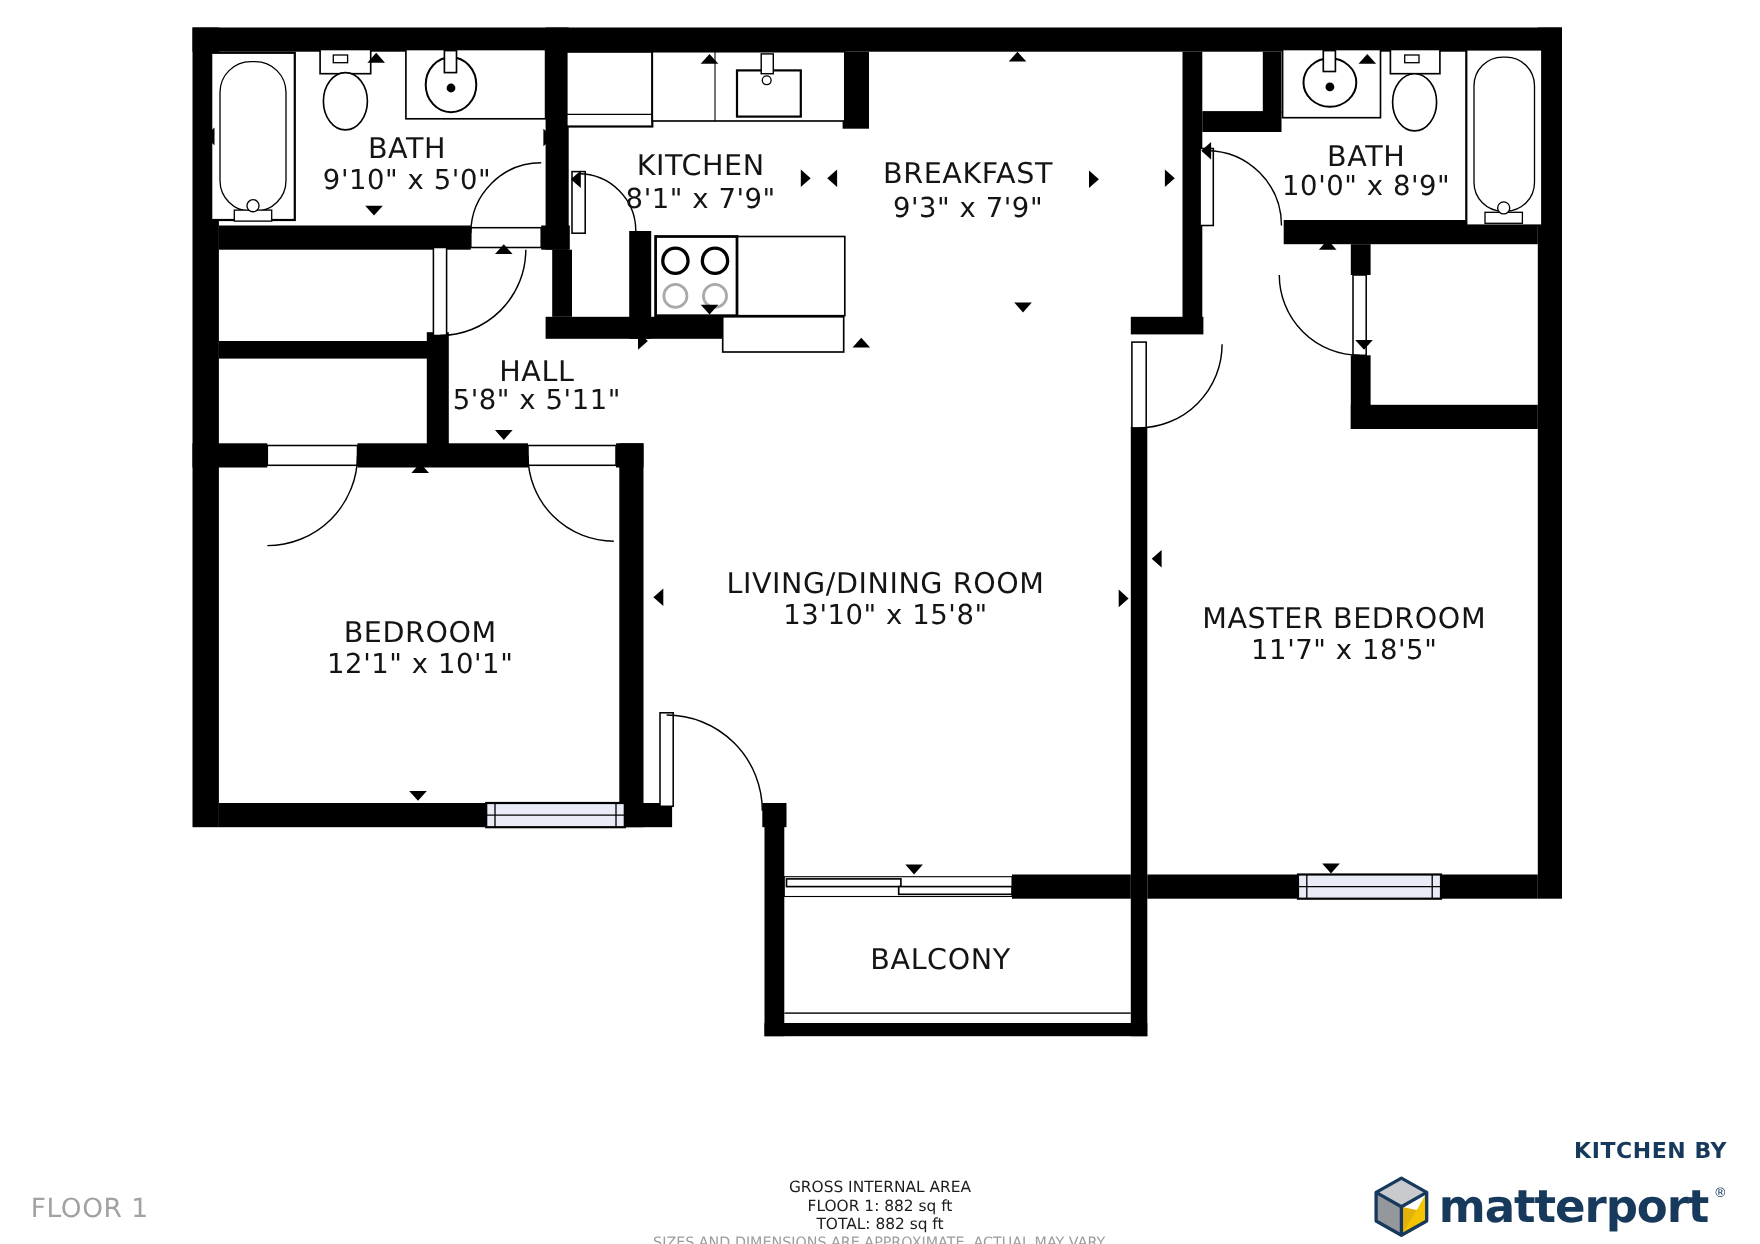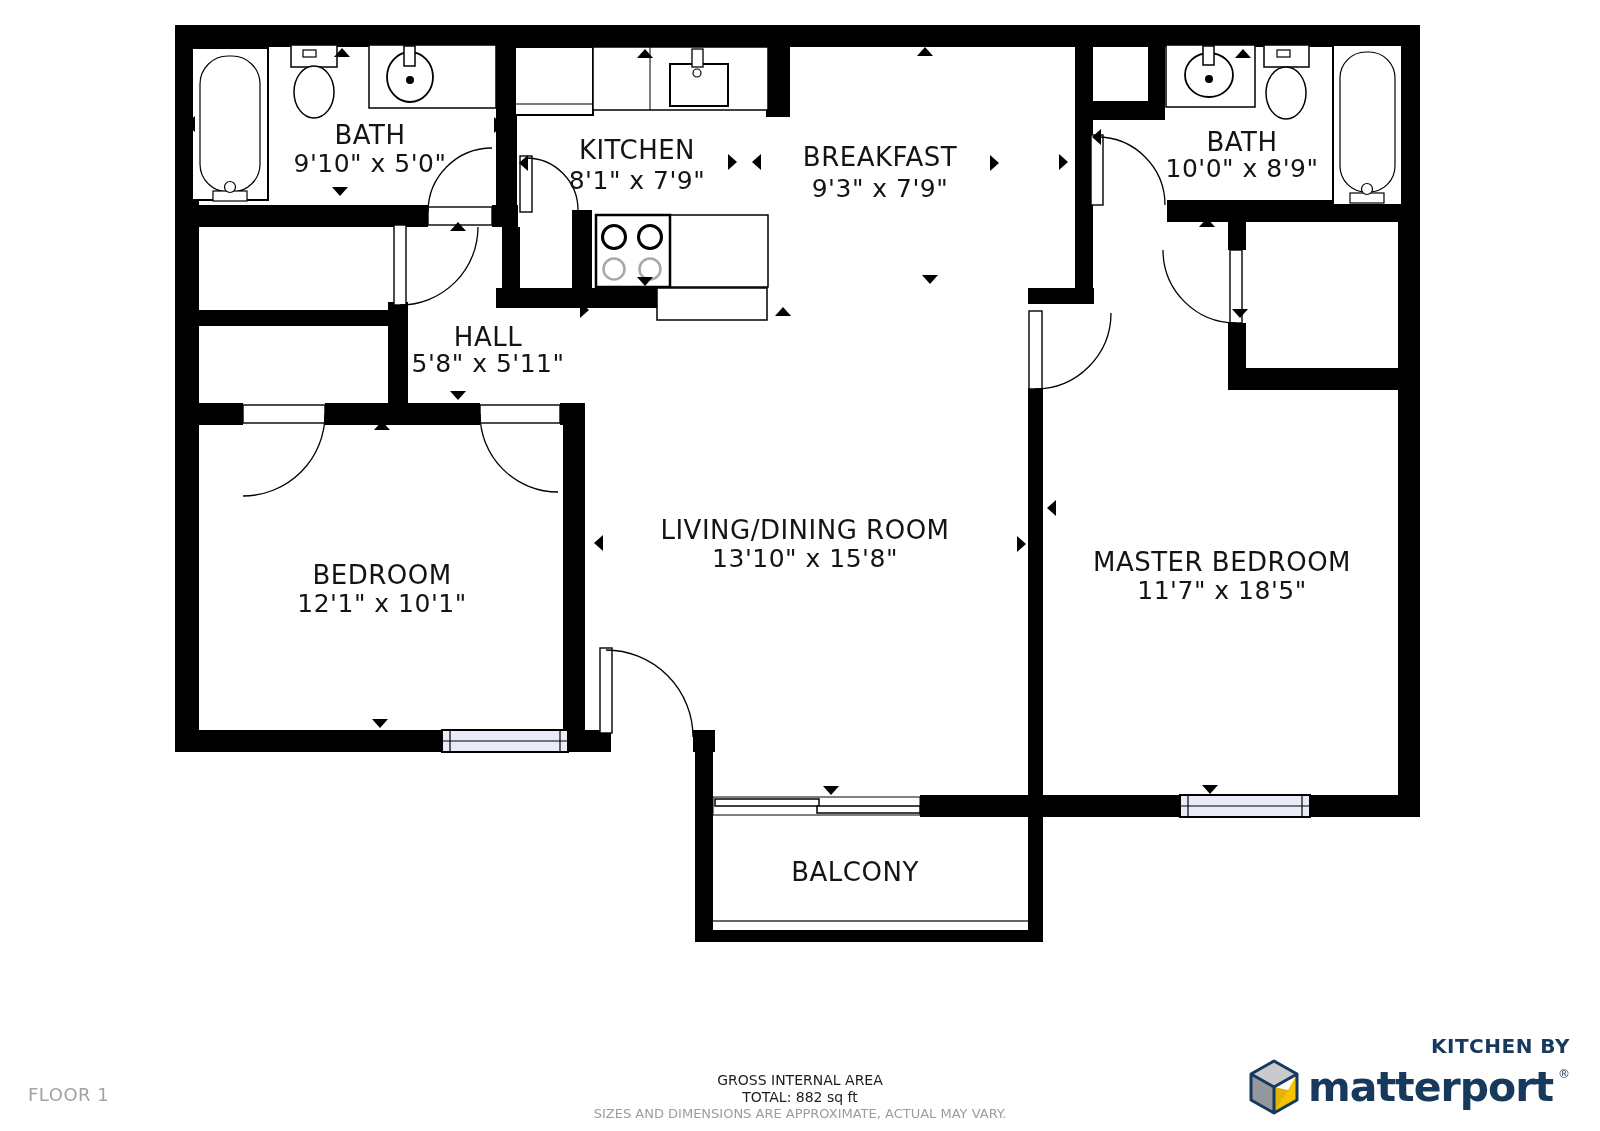--- a/index.html
+++ b/index.html
@@ -7,24 +7,24 @@
   #plan{position:absolute;left:0;top:0;}
   .room-name{font-size:26px;fill:#141414;letter-spacing:.5px;}
   .room-dims{font-size:25px;fill:#141414;letter-spacing:.5px;}
   .wall{fill:#000;}
   .fix{fill:#fff;stroke:#000;}
   .arc{fill:none;stroke:#000;stroke-width:1.3;}
   .leaf{fill:#fff;stroke:#000;stroke-width:1.4;}
   .arrow{fill:#000;}
   .footer{position:absolute;left:0;right:0;top:1072px;text-align:center;color:#1c1c1c;font-size:14px;line-height:16.5px;}
   .footer .disclaimer{color:#9c9c9c;font-size:13px;margin-top:1px;}
-  .floor-label{position:absolute;left:28px;top:1084px;font-size:18px;color:#a2a2a2;letter-spacing:.5px;}
+  .floor-label{position:absolute;left:28px;top:1084px;font-size:24px;color:#a2a2a2;letter-spacing:.5px;}
   .branding{position:absolute;right:30px;top:1034px;display:flex;flex-direction:column;align-items:flex-end;color:#16395c;}
   .powered-by{font-size:20px;font-weight:bold;letter-spacing:.5px;}
-  .brand-row{display:flex;align-items:center;gap:7px;margin-top:1px;}
+  .brand-row{display:flex;align-items:center;gap:7px;margin-top:11px;}
   .brand-name{font-size:41px;font-weight:bold;letter-spacing:-1px;line-height:1;}
   .reg-mark{font-size:12px;align-self:flex-start;margin-top:8px;margin-left:-2px;}
 </style>
 </head>
 <body>
 
 <svg id="plan" width="1600" height="1131" viewBox="0 0 1600 1131">
 
   <g>
     <rect class="wall" x="175" y="25" width="1245" height="22"></rect>
@@ -244,20 +244,21 @@
 
     <text class="room-name" x="1222" y="571">MASTER BEDROOM</text>
     <text class="room-dims" x="1222" y="599">11'7" x 18'5"</text>
 
     <text class="room-name" x="855" y="881">BALCONY</text>
   </g>
 </svg>
 
 <div class="footer">
   <div>GROSS INTERNAL AREA</div>
+  <div>FLOOR 1: 882 sq ft</div>
   <div>TOTAL: 882 sq ft</div>
   <div class="disclaimer">SIZES AND DIMENSIONS ARE APPROXIMATE, ACTUAL MAY VARY.</div>
 </div>
 
 <div class="floor-label">FLOOR 1</div>
 
 <div class="branding">
   <div class="powered-by">KITCHEN BY</div>
   <div class="brand-row">
     <svg width="54" height="56" viewBox="0 0 54 56">

